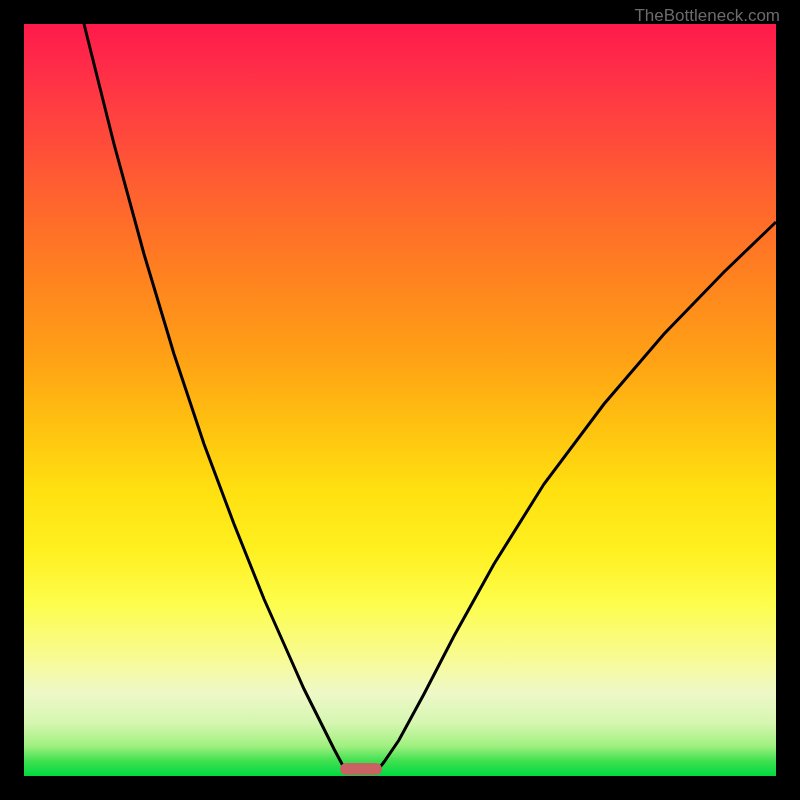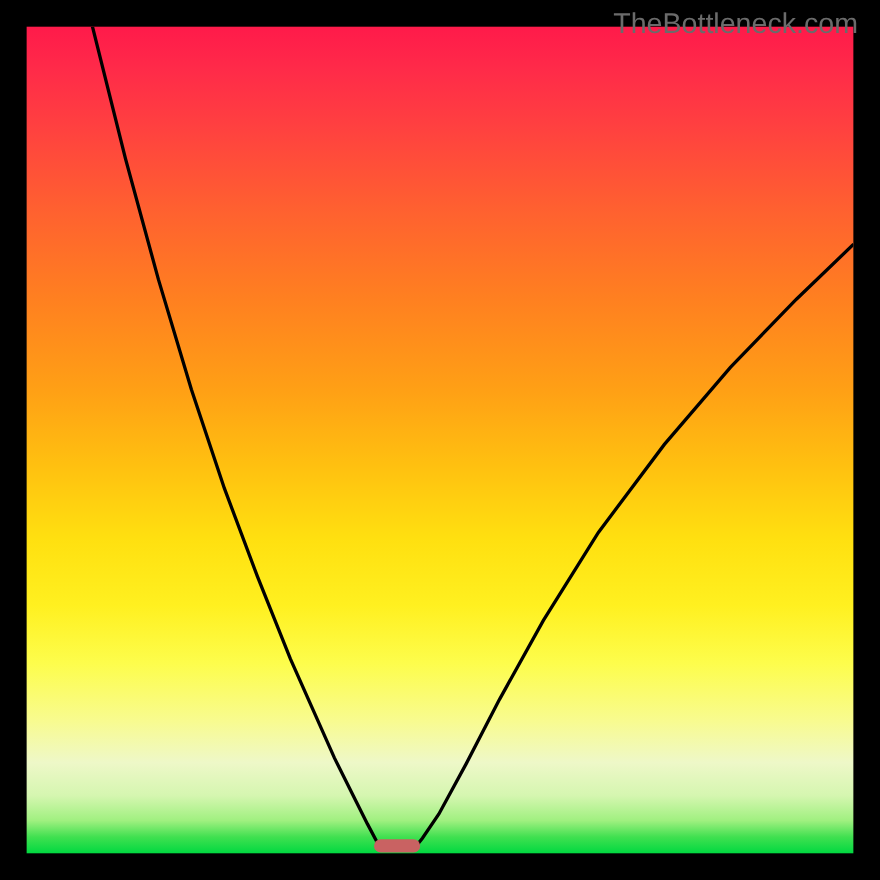--- a/index.html
+++ b/index.html
@@ -9,21 +9,21 @@
     height: 800px;
     background: #000;
     position: relative;
     font-family: Arial, sans-serif;
   }
   .watermark {
     position: absolute;
     top: 6px;
     right: 20px;
     color: #6b6b6b;
-    font-size: 26px;
+    font-size: 17px;
     font-weight: 500;
     z-index: 10;
   }
   .plot-area {
     position: absolute;
     left: 24px;
     top: 24px;
     width: 752px;
     height: 752px;
     overflow: hidden;

